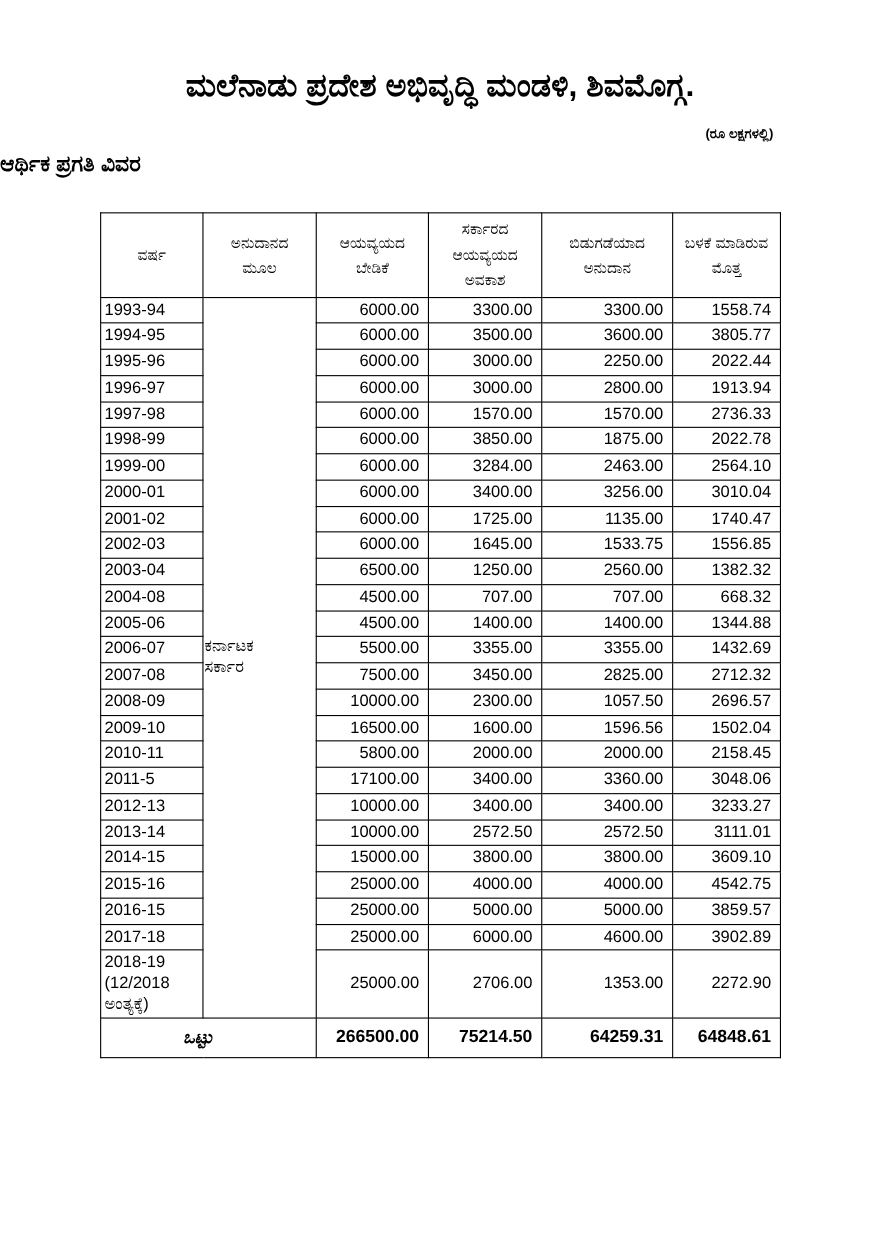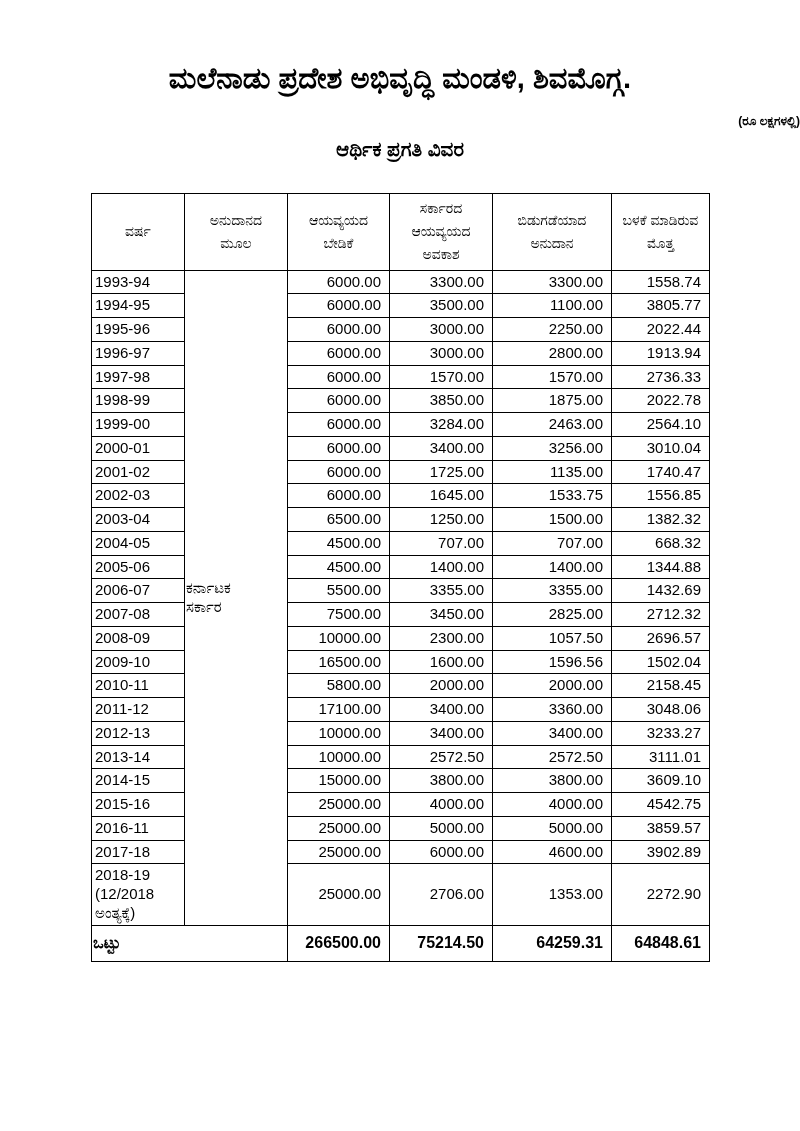--- a/index.html
+++ b/index.html
@@ -11,27 +11,28 @@
   }
   .doc-title {
     margin: 60px 0 16px 0;
     text-align: center;
     font-size: 29px;
     font-weight: bold;
     line-height: 1.25;
   }
   .unit-note {
     margin-top: 18px;
+    padding-right: 97px;
     text-align: right;
     font-size: 12px;
     font-weight: bold;
   }
   .section-heading {
     margin: 10px 0 0 0;
-    text-align: center;
+    text-align: left;
     font-size: 20px;
     font-weight: bold;
   }
   table.progress-table {
     margin: 32px 0 0 91px;
     width: 618px;
     border-collapse: collapse;
     table-layout: fixed;
   }
   .progress-table th, .progress-table td {
@@ -70,23 +71,24 @@
     text-align: right;
     padding: 2px 8px 2px 2px;
   }
   .progress-table tfoot tr { height: 36px; }
   .progress-table tfoot td {
     font-weight: bold;
     font-size: 16px;
     vertical-align: middle;
   }
   .total-label {
-    text-align: left;
+    text-align: center;
     padding-right: 20px;
     font-size: 15px;
+    font-style: italic;
   }
 </style>
 </head>
 <body>
 
 <div class="doc-title">ಮಲೆನಾಡು ಪ್ರದೇಶ ಅಭಿವೃದ್ಧಿ ಮಂಡಳಿ, ಶಿವಮೊಗ್ಗ.</div>
 <div class="unit-note">(ರೂ ಲಕ್ಷಗಳಲ್ಲಿ)</div>
 <div class="section-heading">ಆರ್ಥಿಕ ಪ್ರಗತಿ ವಿವರ</div>
 
 <table class="progress-table">
@@ -121,21 +123,21 @@
 ಸರ್ಕಾರ</td>
         <td class="num-cell">6000.00</td>
         <td class="num-cell">3300.00</td>
         <td class="num-cell">3300.00</td>
         <td class="num-cell">1558.74</td>
       </tr>
       <tr>
         <td class="year-cell">1994-95</td>
         <td class="num-cell">6000.00</td>
         <td class="num-cell">3500.00</td>
-        <td class="num-cell">1100.00</td>
+        <td class="num-cell">3600.00</td>
         <td class="num-cell">3805.77</td>
       </tr>
       <tr>
         <td class="year-cell">1995-96</td>
         <td class="num-cell">6000.00</td>
         <td class="num-cell">3000.00</td>
         <td class="num-cell">2250.00</td>
         <td class="num-cell">2022.44</td>
       </tr>
       <tr>
@@ -184,25 +186,25 @@
         <td class="year-cell">2002-03</td>
         <td class="num-cell">6000.00</td>
         <td class="num-cell">1645.00</td>
         <td class="num-cell">1533.75</td>
         <td class="num-cell">1556.85</td>
       </tr>
       <tr>
         <td class="year-cell">2003-04</td>
         <td class="num-cell">6500.00</td>
         <td class="num-cell">1250.00</td>
-        <td class="num-cell">1500.00</td>
+        <td class="num-cell">2560.00</td>
         <td class="num-cell">1382.32</td>
       </tr>
       <tr>
-        <td class="year-cell">2004-05</td>
+        <td class="year-cell">2004-08</td>
         <td class="num-cell">4500.00</td>
         <td class="num-cell">707.00</td>
         <td class="num-cell">707.00</td>
         <td class="num-cell">668.32</td>
       </tr>
       <tr>
         <td class="year-cell">2005-06</td>
         <td class="num-cell">4500.00</td>
         <td class="num-cell">1400.00</td>
         <td class="num-cell">1400.00</td>
@@ -237,21 +239,21 @@
         <td class="num-cell">1502.04</td>
       </tr>
       <tr>
         <td class="year-cell">2010-11</td>
         <td class="num-cell">5800.00</td>
         <td class="num-cell">2000.00</td>
         <td class="num-cell">2000.00</td>
         <td class="num-cell">2158.45</td>
       </tr>
       <tr>
-        <td class="year-cell">2011-12</td>
+        <td class="year-cell">2011-5</td>
         <td class="num-cell">17100.00</td>
         <td class="num-cell">3400.00</td>
         <td class="num-cell">3360.00</td>
         <td class="num-cell">3048.06</td>
       </tr>
       <tr>
         <td class="year-cell">2012-13</td>
         <td class="num-cell">10000.00</td>
         <td class="num-cell">3400.00</td>
         <td class="num-cell">3400.00</td>
@@ -272,21 +274,21 @@
         <td class="num-cell">3609.10</td>
       </tr>
       <tr>
         <td class="year-cell">2015-16</td>
         <td class="num-cell">25000.00</td>
         <td class="num-cell">4000.00</td>
         <td class="num-cell">4000.00</td>
         <td class="num-cell">4542.75</td>
       </tr>
       <tr>
-        <td class="year-cell">2016-11</td>
+        <td class="year-cell">2016-15</td>
         <td class="num-cell">25000.00</td>
         <td class="num-cell">5000.00</td>
         <td class="num-cell">5000.00</td>
         <td class="num-cell">3859.57</td>
       </tr>
       <tr>
         <td class="year-cell">2017-18</td>
         <td class="num-cell">25000.00</td>
         <td class="num-cell">6000.00</td>
         <td class="num-cell">4600.00</td>

